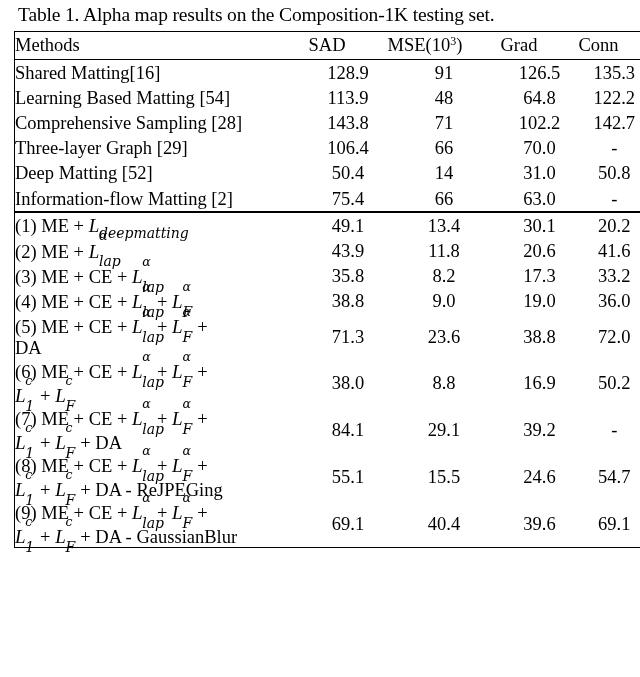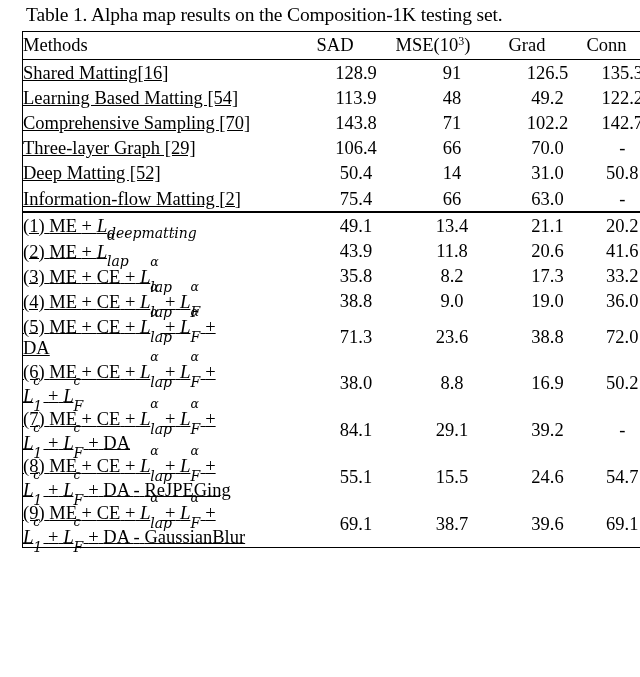--- a/index.html
+++ b/index.html
@@ -13,21 +13,21 @@
     font-family: "Liberation Serif", "DejaVu Serif", serif;
     color: #000000;
     overflow: hidden;
   }
 
   #page {
     width: 640px;
     height: 677px;
     position: relative;
     box-sizing: border-box;
-    padding: 0 20px;
+    padding: 0 12px;
   }
 
   .caption {
     font-size: 19.5px;
     line-height: 26px;
     padding: 2px 4px 3px 6px;
     white-space: nowrap;
     letter-spacing: -0.15px;
   }
 
@@ -52,21 +52,20 @@
   table.results td, table.results th {
     padding: 0;
     vertical-align: middle;
     font-weight: normal;
   }
 
   th.col-method, td.cell-method {
     text-align: left;
     padding-left: 9px;
     padding-right: 4px;
-    text-decoration: underline;
   }
   th.col-num, td.cell-num {
     text-align: center;
   }
 
   .hdr td {
     font-size: 18.5px;
     line-height: 25px;
     height: 27px;
     margin-top: 43px;
@@ -162,25 +161,25 @@
         <td class="cell-method vleft">Shared Matting[16]</td>
         <td class="cell-num">128.9</td>
         <td class="cell-num">91</td>
         <td class="cell-num">126.5</td>
         <td class="cell-num vright">135.3</td>
       </tr>
       <tr class="datarow">
         <td class="cell-method vleft">Learning Based Matting [54]</td>
         <td class="cell-num">113.9</td>
         <td class="cell-num">48</td>
-        <td class="cell-num">49.2</td>
+        <td class="cell-num">64.8</td>
         <td class="cell-num vright">122.2</td>
       </tr>
       <tr class="datarow">
-        <td class="cell-method vleft">Comprehensive Sampling [70]</td>
+        <td class="cell-method vleft">Comprehensive Sampling [28]</td>
         <td class="cell-num">143.8</td>
         <td class="cell-num">71</td>
         <td class="cell-num">102.2</td>
         <td class="cell-num vright">142.7</td>
       </tr>
       <tr class="datarow">
         <td class="cell-method vleft">Three-layer Graph [29]</td>
         <td class="cell-num">106.4</td>
         <td class="cell-num">66</td>
         <td class="cell-num">70.0</td>
@@ -203,21 +202,21 @@
 
       <tr class="datarow rule-double">
         <td class="cell-method vleft">
           <span>(1)</span>
           <span>ME</span>
           <span>+</span>
           <span class="mathcal">L</span><sub class="ms">deepmatting</sub>
         </td>
         <td class="cell-num">49.1</td>
         <td class="cell-num">13.4</td>
-        <td class="cell-num">21.1</td>
+        <td class="cell-num">30.1</td>
         <td class="cell-num vright">20.2</td>
       </tr>
 
       <tr class="datarow">
         <td class="cell-method vleft">
           <span>(2)</span>
           <span>ME</span>
           <span>+</span>
           <span class="mathcal">L</span><span class="stack"><sup class="ms">α</sup><sub class="ms">lap</sub></span>
         </td>
@@ -360,21 +359,21 @@
           <span>+</span><br>
           <span class="mathcal">L</span><span class="stack"><sup class="ms">c</sup><sub class="ms">1</sub></span>
           <span>+</span>
           <span class="mathcal">L</span><span class="stack"><sup class="ms">c</sup><sub class="ms">F</sub></span>
           <span>+</span>
           <span>DA</span>
           <span>-</span>
           <span>GaussianBlur</span>
         </td>
         <td class="cell-num">69.1</td>
-        <td class="cell-num">38.7</td>
+        <td class="cell-num">40.4</td>
         <td class="cell-num">39.6</td>
         <td class="cell-num vright">69.1</td>
       </tr>
 
     </tbody>
   </table>
 
 </div>
 
 </body></html>

